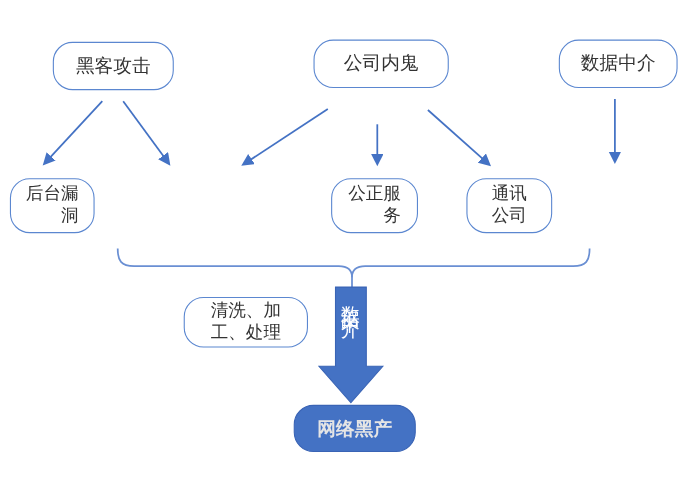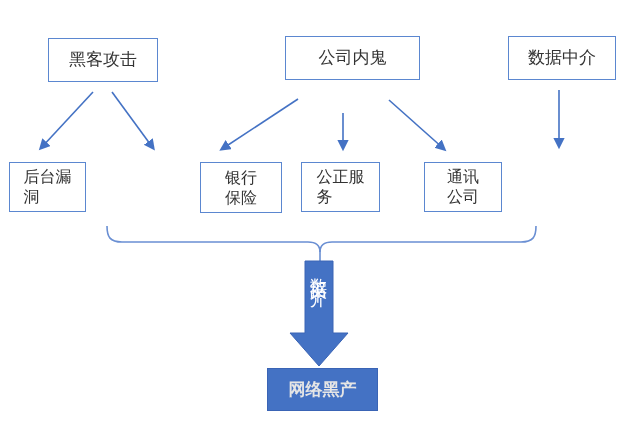--- a/index.html
+++ b/index.html
@@ -9,23 +9,23 @@
     background:#ffffff;
     font-family:"Liberation Sans","DejaVu Sans",sans-serif;
     overflow:hidden;
   }
   .connectors { position:absolute; left:0; top:0; }
   .node {
     position:absolute;
     display:flex; align-items:center; justify-content:center;
     background:#ffffff;
     border:1.5px solid #5b87d0;
-    border-radius:0;
+    border-radius:18px;
     color:#333333;
-    text-align:left;
+    text-align:right;
     box-sizing:border-box;
     line-height:1.25;
   }
   .node .lbl { white-space:pre-line; }
   .node.final {
     background:#4472c4;
     border:1.5px solid #3a64b5;
     color:#e5e5e5;
     font-weight:bold;
   }
@@ -62,44 +62,44 @@
 
     <path d="M107,226 C107,237 110,242 122,242 L308,242 Q320,242 320,252 L320,261" fill="none" stroke="#6a8fd3" stroke-width="1.6"></path>
     <path d="M536,226 C536,237 533,242 521,242 L332,242 Q320,242 320,252" fill="none" stroke="#6a8fd3" stroke-width="1.6"></path>
 
     <polygon points="305,261 333,261 333,333 348,333 319,366 290,333 305,333" fill="#4472c4" stroke="#3a64b5" stroke-width="1"></polygon>
   </svg>
 
   <div class="node" style="left:48px;top:38px;width:110px;height:44px;font-size:17px;">
     <span class="lbl">黑客攻击</span>
   </div>
-  <div class="node" style="left:285px;top:36px;width:135px;height:44px;font-size:17px;">
+  <div class="node" style="left:285px;top:36px;width:123px;height:44px;font-size:17px;">
     <span class="lbl">公司内鬼</span>
   </div>
   <div class="node" style="left:508px;top:36px;width:108px;height:44px;font-size:17px;">
     <span class="lbl">数据中介</span>
   </div>
 
   <div class="node" style="left:9px;top:162px;width:77px;height:50px;font-size:16px;">
     <span class="lbl">后台漏
 洞</span>
   </div>
-  <div class="node" style="left:200px;top:162px;width:82px;height:51px;font-size:16px;">
-    <span class="lbl">银行
-保险</span>
-  </div>
   <div class="node" style="left:301px;top:162px;width:79px;height:50px;font-size:16px;">
     <span class="lbl">公正服
 务</span>
   </div>
   <div class="node" style="left:405px;top:162px;width:78px;height:50px;font-size:16px;margin-left:19px;">
     <span class="lbl">通讯
 公司</span>
   </div>
 
+  <div class="node" style="left:167px;top:270px;width:113px;height:46px;font-size:16px;">
+    <span class="lbl">清洗、加
+工、处理</span>
+  </div>
 
   <div class="broker-label">数据中介</div>
 
   <div class="node final" style="left:267px;top:368px;width:111px;height:43px;font-size:17px;">
     <span class="lbl">网络黑产</span>
   </div>
 
 </div>
 
 </body></html>

